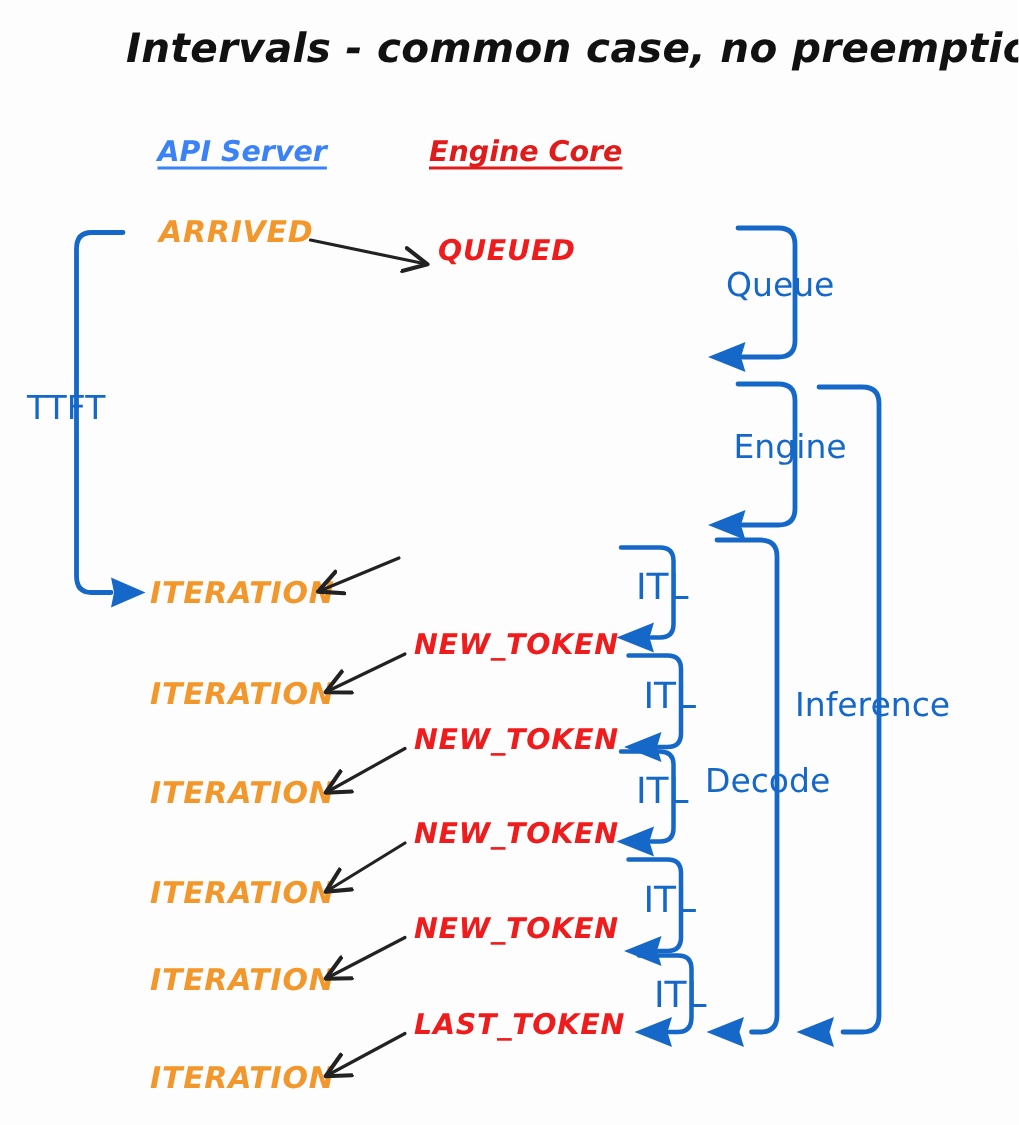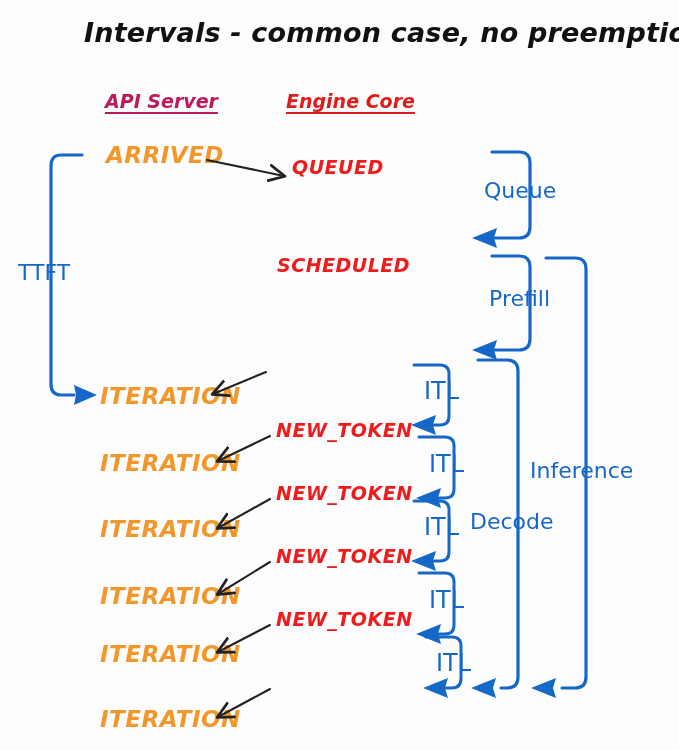--- a/index.html
+++ b/index.html
@@ -40,26 +40,26 @@
     position: absolute;
     font-family: "DejaVu Sans", sans-serif;
     font-style: italic;
     font-weight: 700;
     font-size: 19px;
     white-space: nowrap;
     text-decoration: underline;
     text-underline-offset: 4px;
     text-decoration-thickness: 2px;
   }
-  #hdr-api { left: 105px; top: 90px; color: #be185d; }
+  #hdr-api { left: 105px; top: 90px; color: #3b82f6; }
   #hdr-engine { left: 286px; top: 90px; color: #e01b1b; font-style: italic; }
 
   .api-state {
     color: #f2972b;
-    font-size: 23px;
+    font-size: 20px;
   }
   .engine-state {
     color: #ee1c1c;
     font-size: 19px;
   }
   .blue-label {
     position: absolute;
     color: #1668c8;
     font-family: "DejaVu Sans", sans-serif;
     font-size: 22px;
@@ -90,29 +90,29 @@
 
   <div class="hand api-state" style="left:106px; top:144px;">ARRIVED</div>
   <div class="hand api-state" style="left:100px; top:385px;">ITERATION</div>
   <div class="hand api-state" style="left:100px; top:452px;">ITERATION</div>
   <div class="hand api-state" style="left:100px; top:518px;">ITERATION</div>
   <div class="hand api-state" style="left:100px; top:585px;">ITERATION</div>
   <div class="hand api-state" style="left:100px; top:643px;">ITERATION</div>
   <div class="hand api-state" style="left:100px; top:708px;">ITERATION</div>
 
   <div class="hand engine-state" style="left:292px; top:158px;">QUEUED</div>
-  <div class="hand engine-state" style="left:277px; top:256px;">SCHEDULED</div>
   <div class="hand engine-state" style="left:276px; top:421px;">NEW_TOKEN</div>
   <div class="hand engine-state" style="left:276px; top:484px;">NEW_TOKEN</div>
   <div class="hand engine-state" style="left:276px; top:547px;">NEW_TOKEN</div>
   <div class="hand engine-state" style="left:276px; top:610px;">NEW_TOKEN</div>
+  <div class="hand engine-state" style="left:276px; top:674px;">LAST_TOKEN</div>
 
   <div class="blue-label" style="left:18px; top:262px;">TTFT</div>
   <div class="blue-label" style="left:484px; top:180px;">Queue</div>
-  <div class="blue-label" style="left:489px; top:288px;">Prefill</div>
+  <div class="blue-label" style="left:489px; top:288px;">Engine</div>
   <div class="blue-label" style="left:530px; top:460px;">Inference</div>
   <div class="blue-label" style="left:470px; top:511px;">Decode</div>
 
   <div class="blue-label small" style="left:424px; top:379px;">ITL</div>
   <div class="blue-label small" style="left:429px; top:452px;">ITL</div>
   <div class="blue-label small" style="left:424px; top:515px;">ITL</div>
   <div class="blue-label small" style="left:429px; top:588px;">ITL</div>
   <div class="blue-label small" style="left:436px; top:651px;">ITL</div>
 
   <svg class="overlay" viewBox="0 0 679 750">

